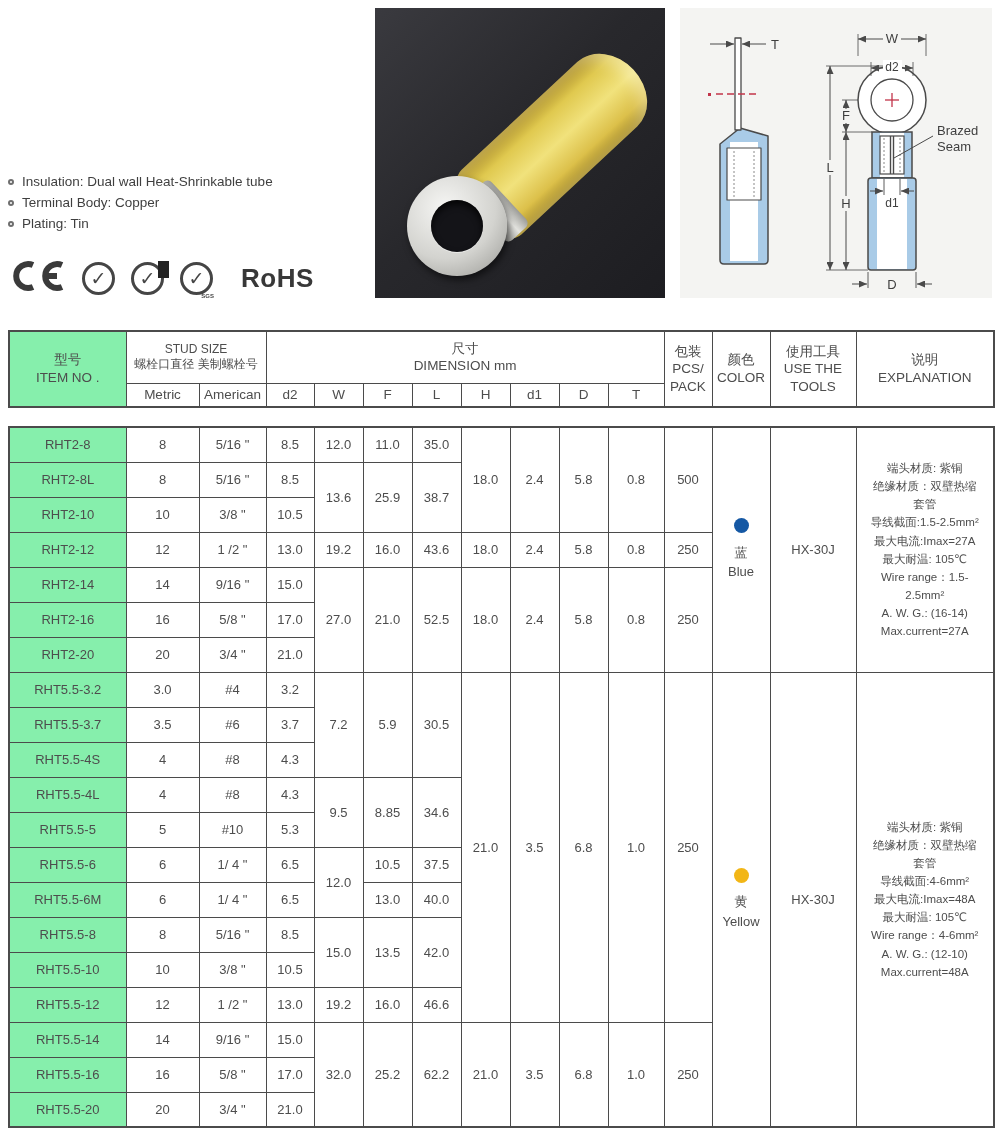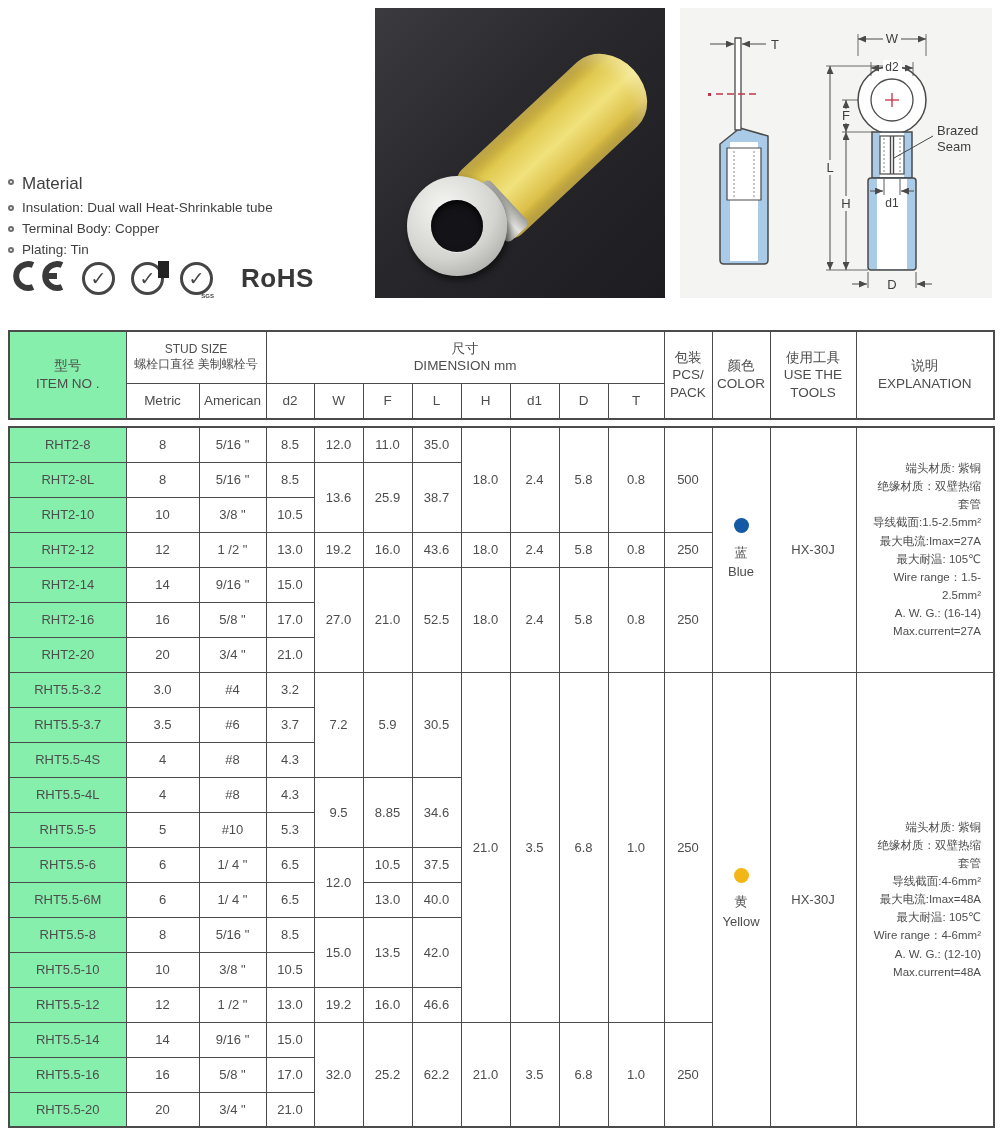--- a/index.html
+++ b/index.html
@@ -48,39 +48,35 @@
   .tblwrap { position:absolute; left:8px; width:985px; }
   .hdrwrap { top:330px; }
   .bodywrap { top:426px; }
   table { border-collapse:collapse; table-layout:fixed; width:985px; }
   table, td, th { border:1px solid #4b4b4b; }
   table { border-width:2px; }
   th, td { text-align:center; vertical-align:middle; color:#4d4d4d;
            font-size:13px; font-weight:normal; padding:1px 2px; overflow:hidden; }
   th { white-space:pre-line; line-height:1.3; font-size:13.5px; }
   .h1 th { height:52px; }
-  .h2 th { height:36px; }
+  .h2 th { height:24px; }
   .c-item { background:#86efac; }
   tbody td { height:35px; }
-  .c-expl { text-align:right; font-size:11.5px; line-height:1.58; white-space:pre-line;
+  .c-expl { text-align:center; font-size:11.5px; line-height:1.58; white-space:pre-line;
             padding:4px 12px; vertical-align:middle; }
   .c-color { line-height:1.5; font-size:13px; }
   .dot { display:inline-block; width:15px; height:15px; border-radius:50%; margin-bottom:4px; }
 </style>
 </head>
 <body>
 
 <div class="title">
 </div>
 
 <div class="material">
-  <div class="mat-row">
-    <span class="bullet"></span>
-    <span class="mat-heading">Material</span>
-  </div>
   <div class="mat-row">
     <span class="bullet"></span>
     <span class="mat-item">Insulation: Dual wall Heat-Shrinkable tube</span>
   </div>
   <div class="mat-row">
     <span class="bullet"></span>
     <span class="mat-item">Terminal Body: Copper</span>
   </div>
   <div class="mat-row">
     <span class="bullet"></span>

